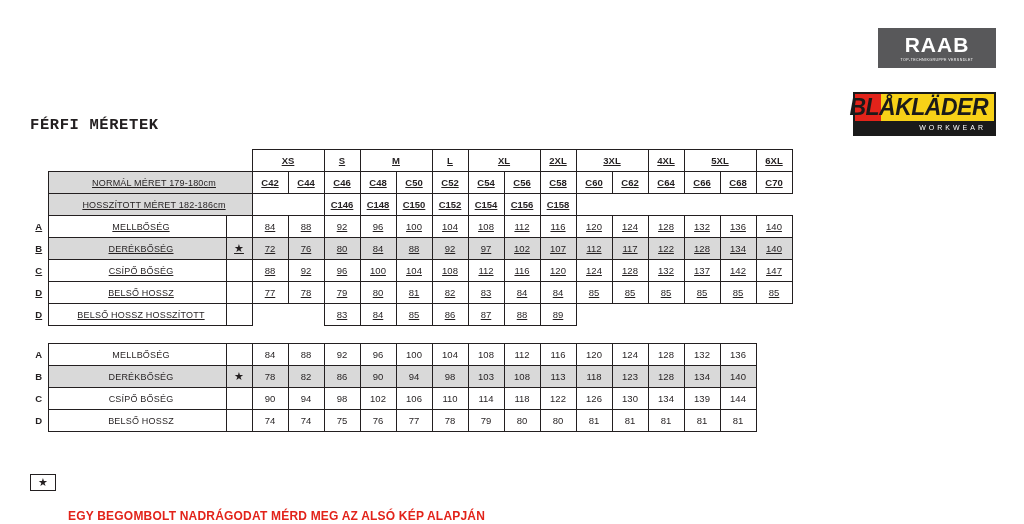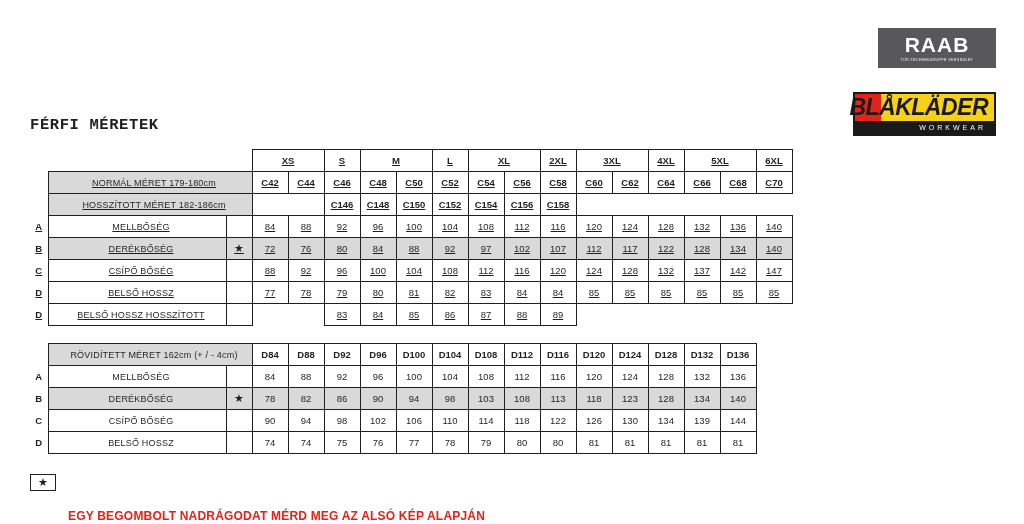--- a/index.html
+++ b/index.html
@@ -424,38 +424,20 @@
       <col class="c-data">
       <col class="c-data">
       <col class="c-data">
       <col class="c-data">
     <col class="c-data">
       <col class="c-data">
       <col class="c-data">
       <col class="c-data">
   </colgroup>
   <tbody>
-    <tr>
-      <td class="blank"></td>
-      <td class="label-cell grey" colspan="2">RÖVIDÍTETT MÉRET 162cm (+ / - 4cm)</td>
-      <td class="size-head">D84</td>
-      <td class="size-head">D88</td>
-      <td class="size-head">D92</td>
-      <td class="size-head">D96</td>
-      <td class="size-head">D100</td>
-      <td class="size-head">D104</td>
-      <td class="size-head">D108</td>
-      <td class="size-head">D112</td>
-      <td class="size-head">D116</td>
-      <td class="size-head">D120</td>
-      <td class="size-head">D124</td>
-      <td class="size-head">D128</td>
-      <td class="size-head">D132</td>
-      <td class="size-head">D136</td>
-    </tr>
 
     <tr>
       <td class="row-letter">A</td>
       <td class="label-cell">MELLBŐSÉG</td>
       <td class="star-cell"></td>
       <td>84</td>
       <td>88</td>
       <td>92</td>
       <td>96</td>
       <td>100</td>

